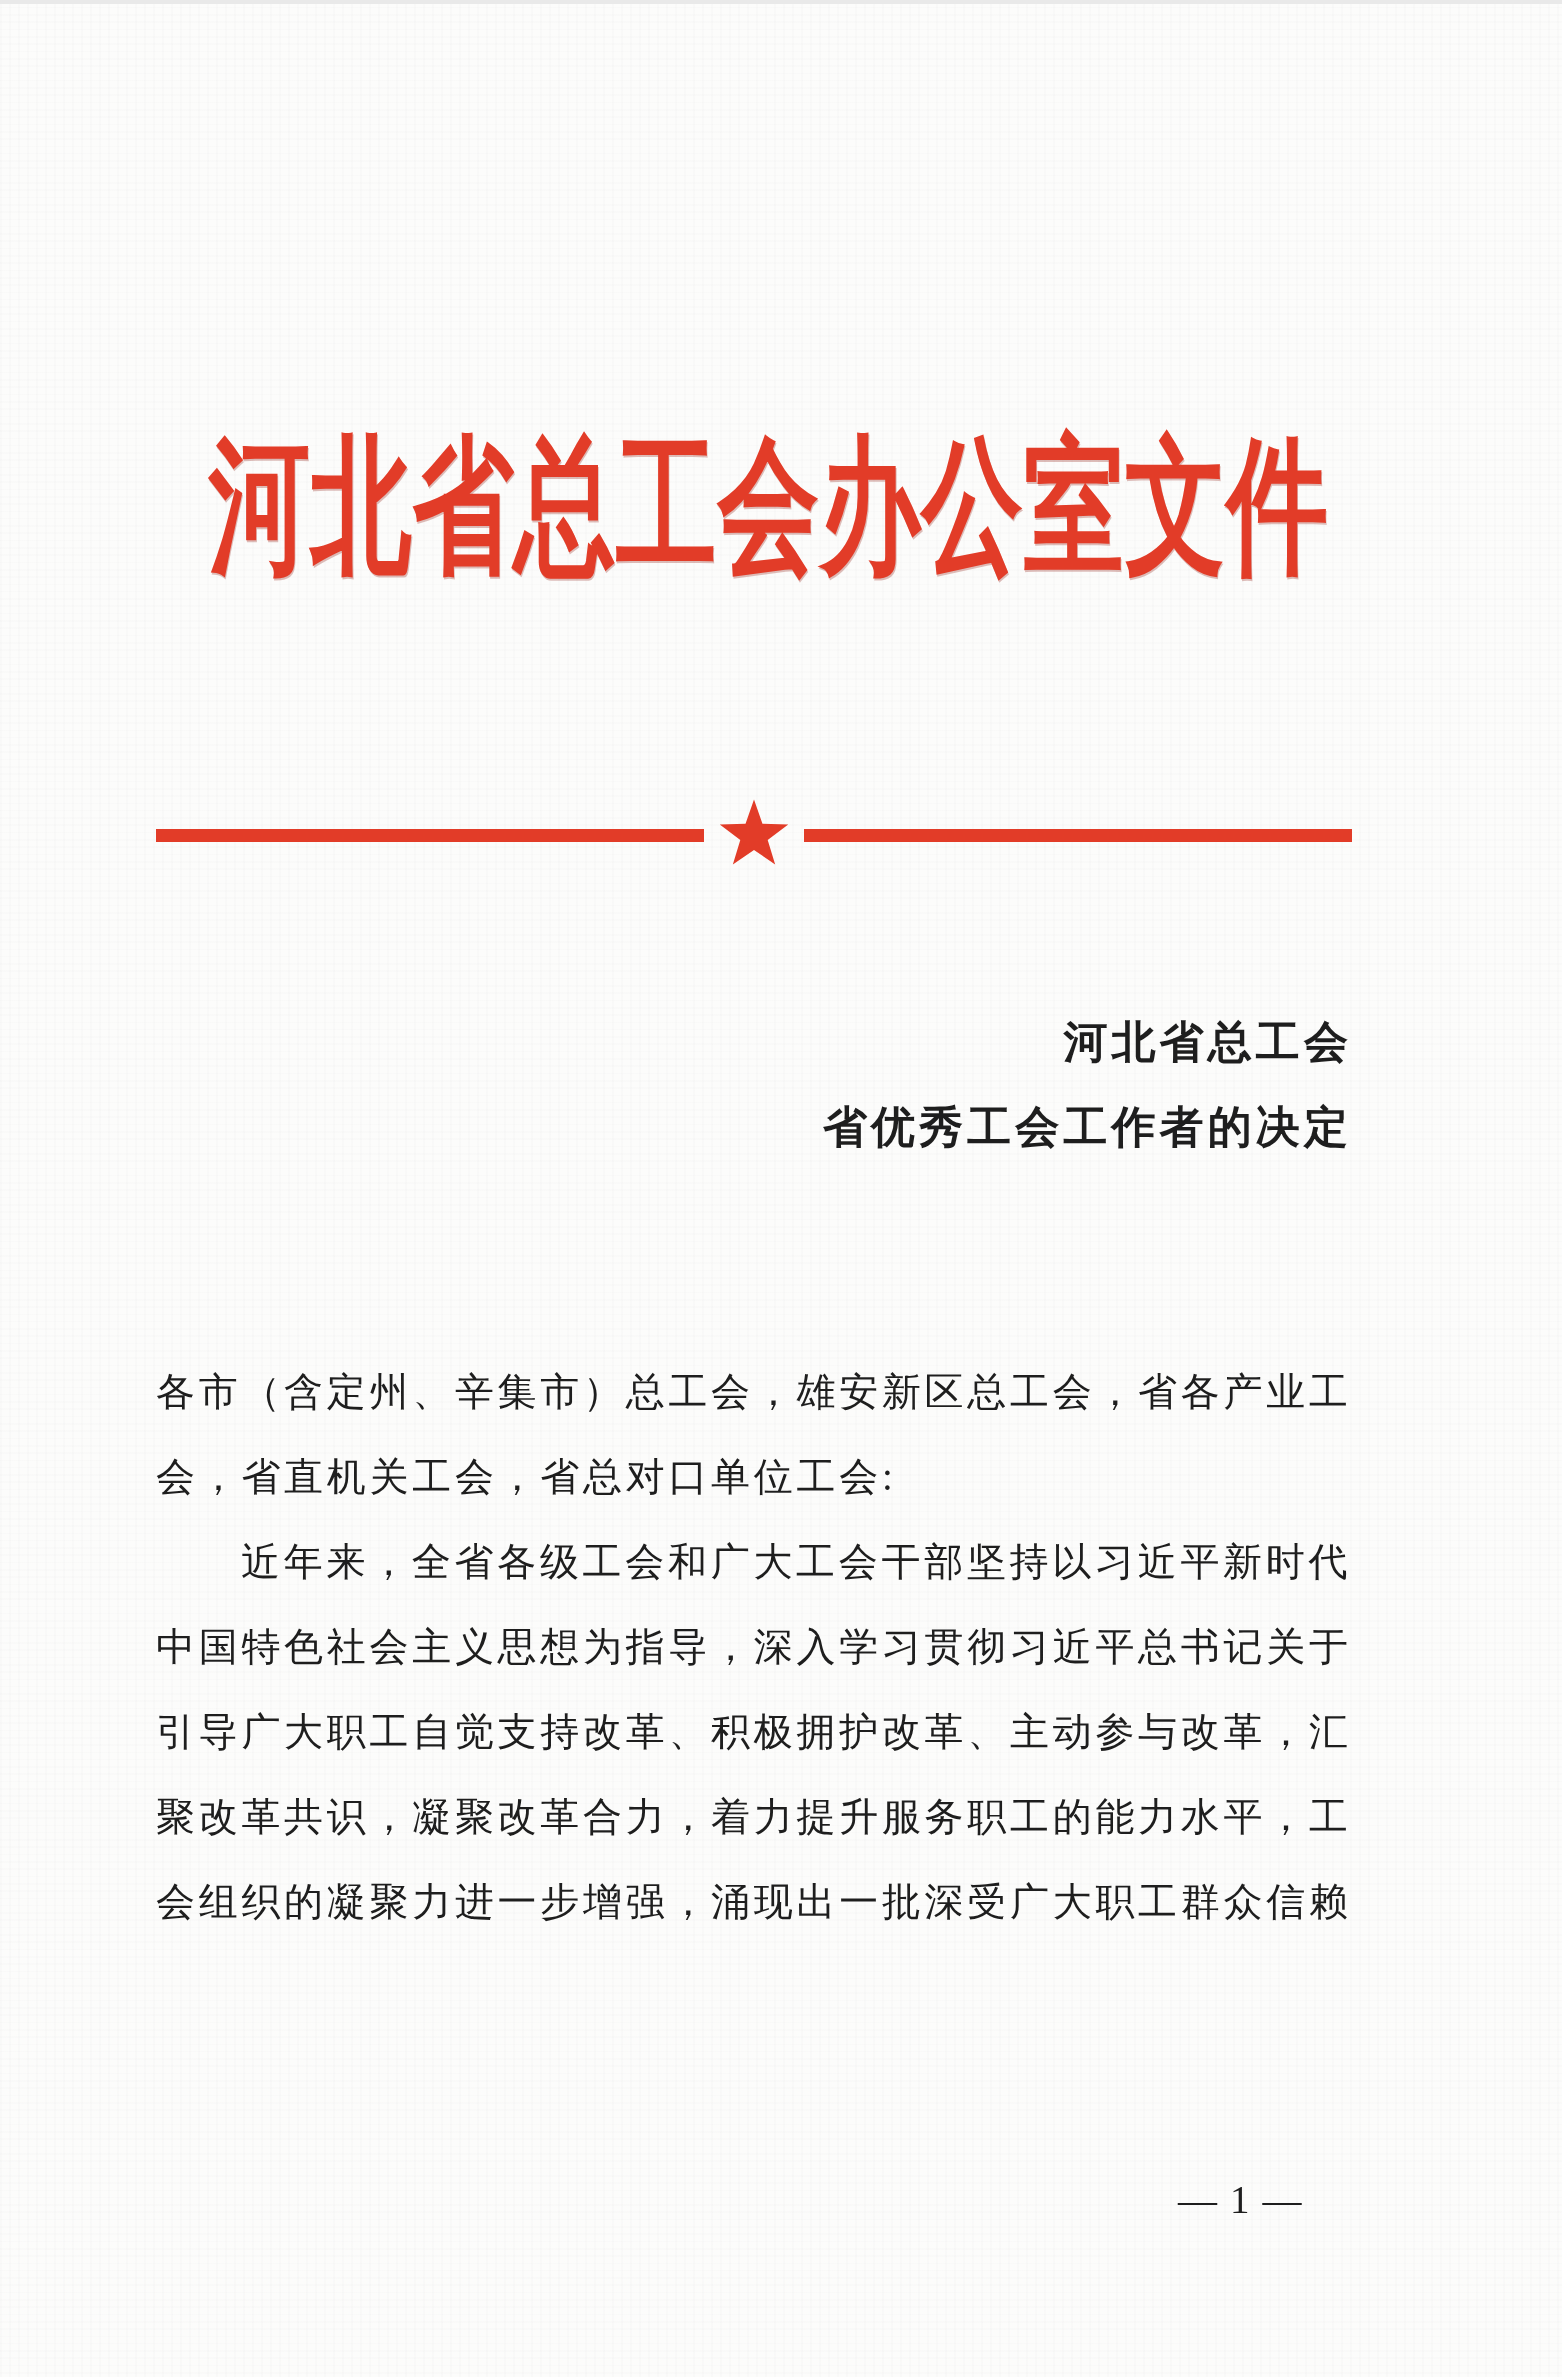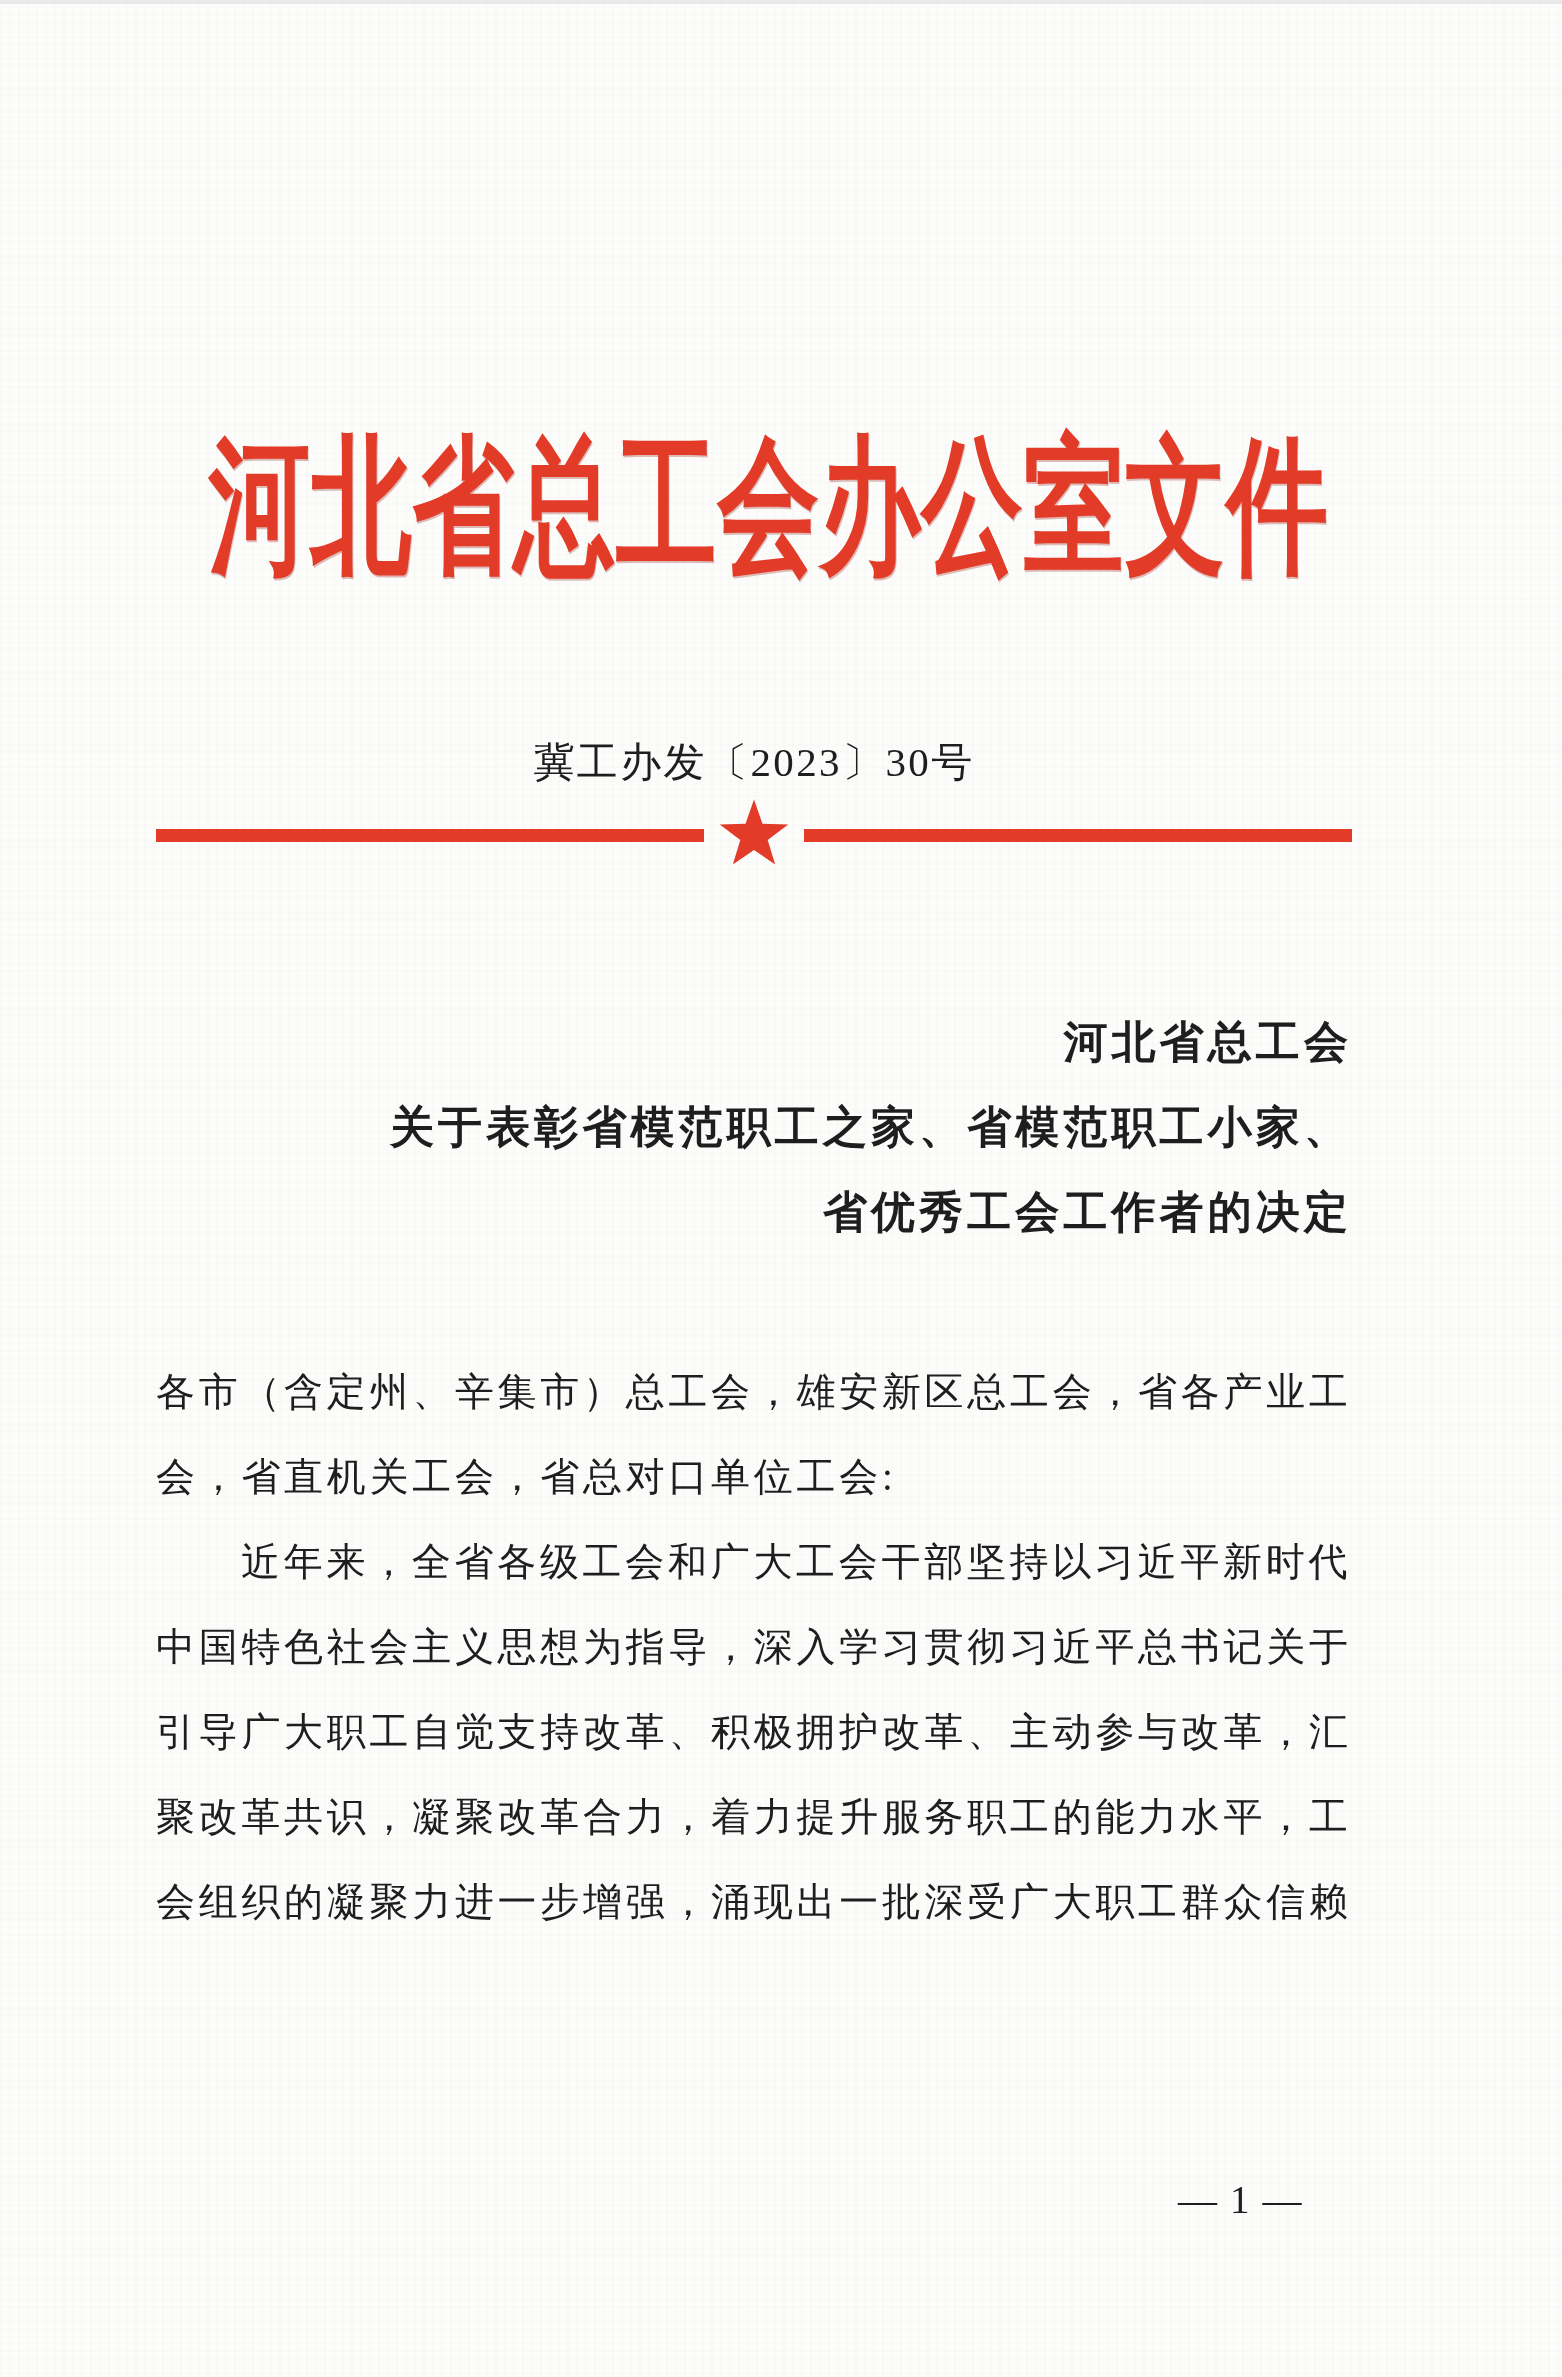--- a/index.html
+++ b/index.html
@@ -103,33 +103,31 @@
 </style>
 </head>
 <body>
 
 <div class="page">
 
   <div class="masthead">
     <span class="masthead-inner">河北省总工会办公室文件</span>
   </div>
 
-  <div class="docnum">冀工办发〔2023〕30号</div>
 
   <div class="divider">
     <div class="dline"></div>
     <svg class="star" viewBox="-50 -50 100 100" xmlns="http://www.w3.org/2000/svg" aria-hidden="true">
       <polygon fill="currentColor" points="0,-50 11.76,-16.18 47.55,-15.45 19.02,6.18 29.39,40.45 0,20 -29.39,40.45 -19.02,6.18 -47.55,-15.45 -11.76,-16.18"></polygon>
     </svg>
     <div class="dline"></div>
   </div>
 
   <div class="doc-title">
     <div>河北省总工会</div>
-    <div>关于表彰省模范职工之家、省模范职工小家、</div>
     <div>省优秀工会工作者的决定</div>
   </div>
 
   <div class="bodytext">
     <p class="bl">各市（含定州、辛集市）总工会，雄安新区总工会，省各产业工</p>
     <p class="bl">会，省直机关工会，省总对口单位工会:</p>
     <p class="bl indent">近年来，全省各级工会和广大工会干部坚持以习近平新时代</p>
     <p class="bl">中国特色社会主义思想为指导，深入学习贯彻习近平总书记关于</p>
     <p class="bl">引导广大职工自觉支持改革、积极拥护改革、主动参与改革，汇</p>
     <p class="bl">聚改革共识，凝聚改革合力，着力提升服务职工的能力水平，工</p>

